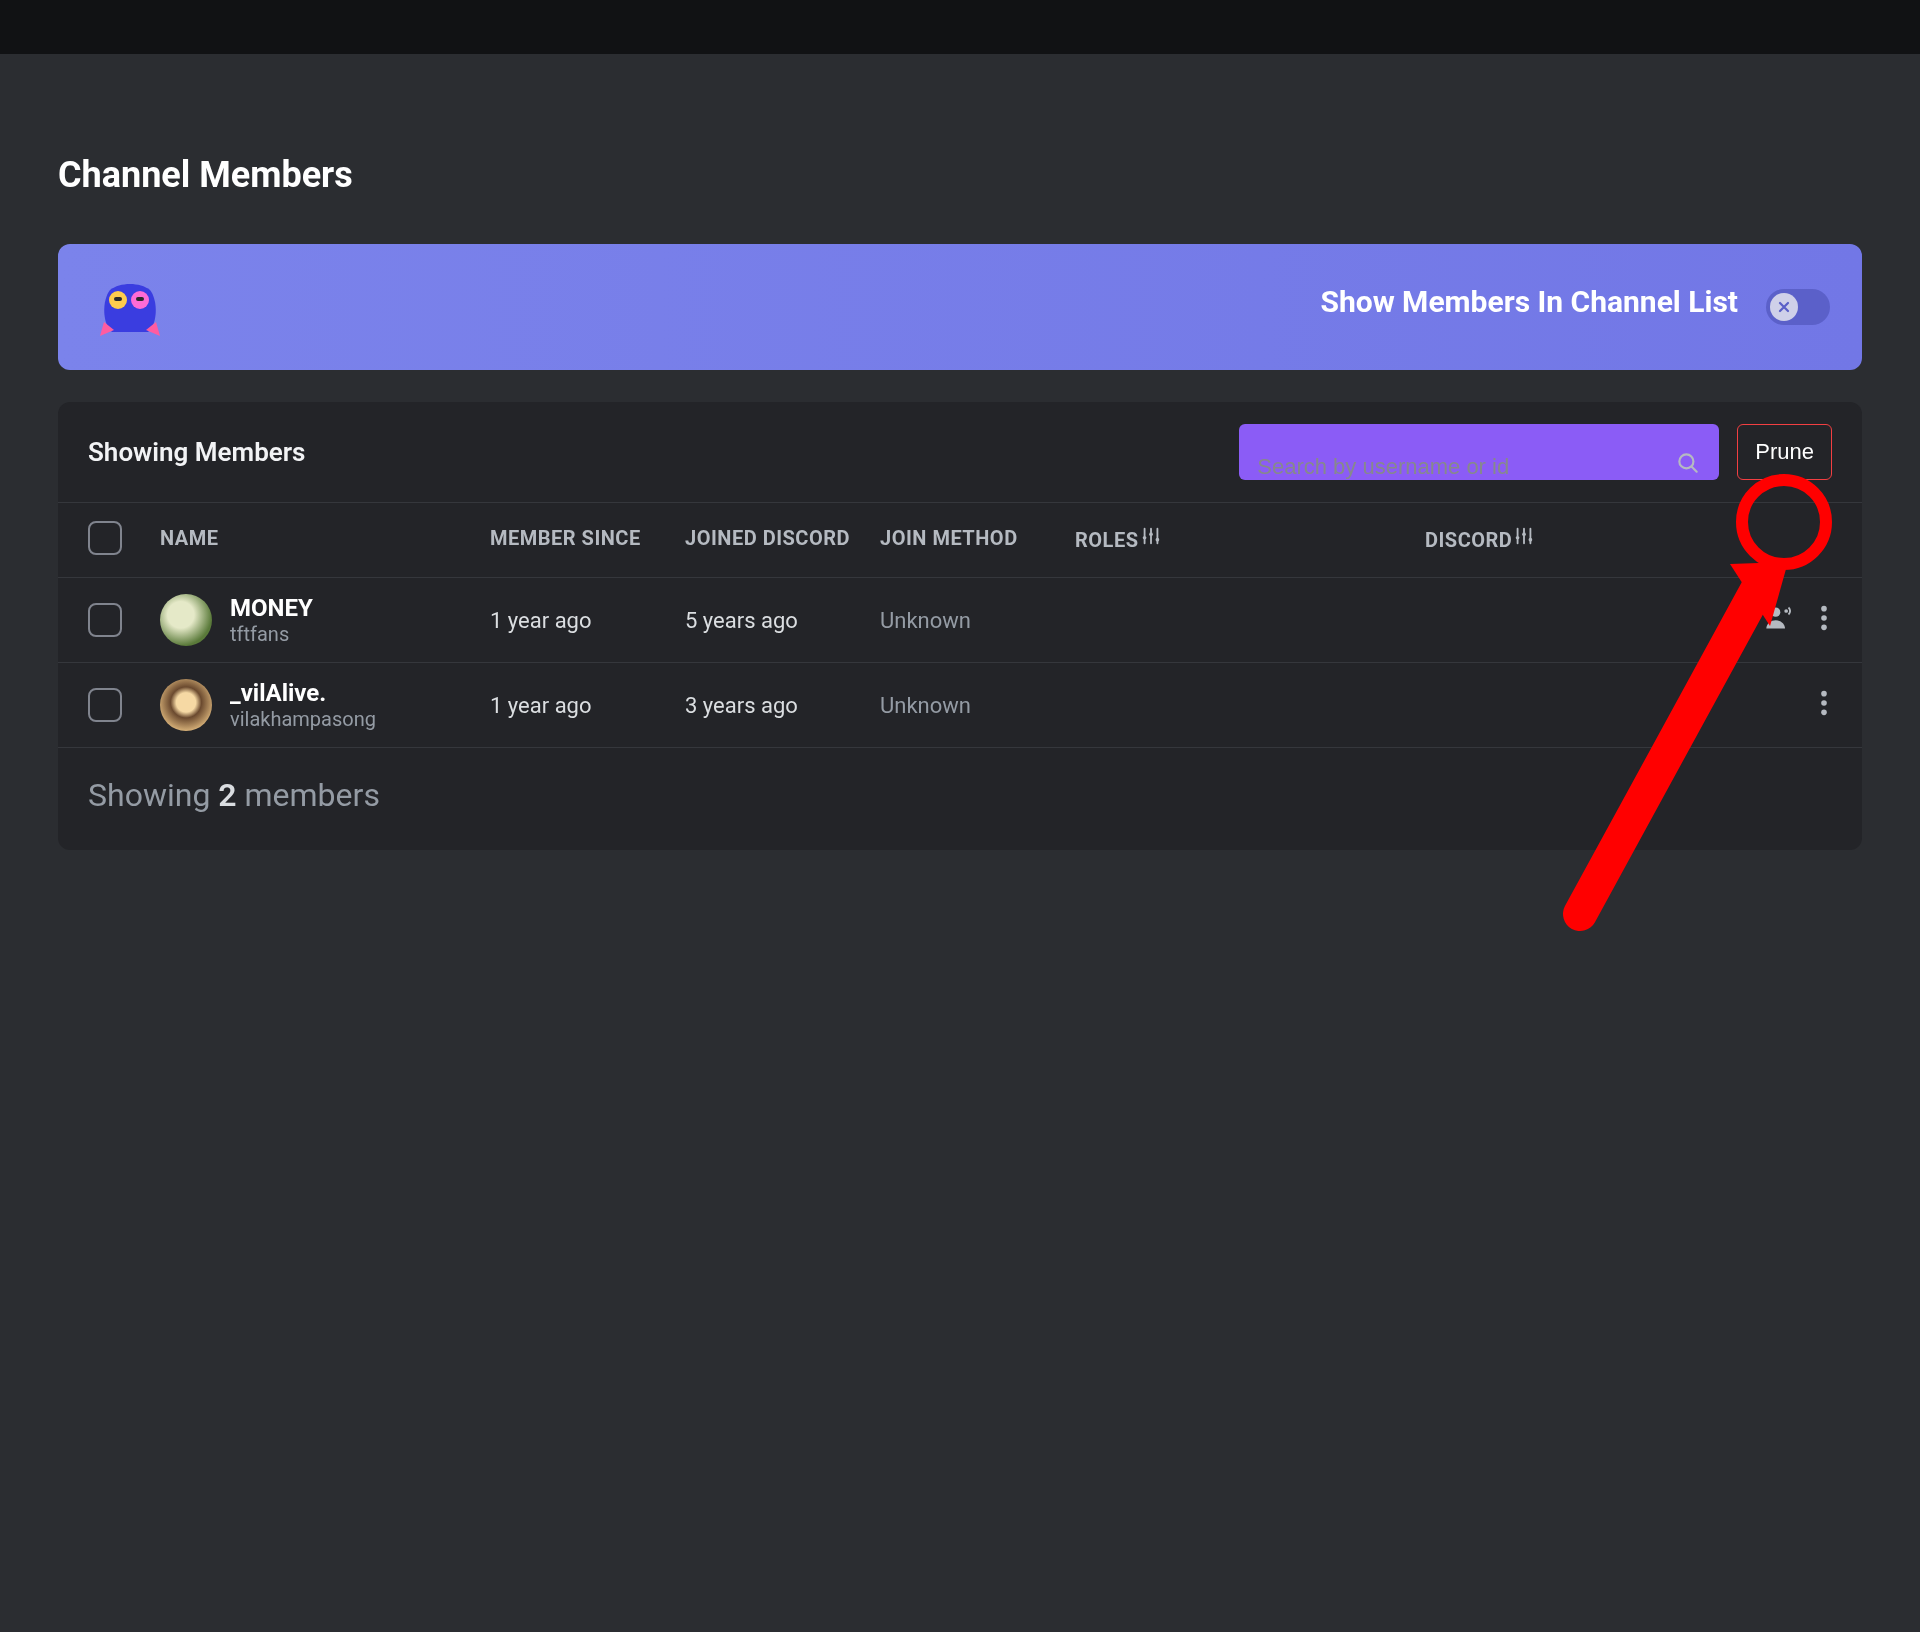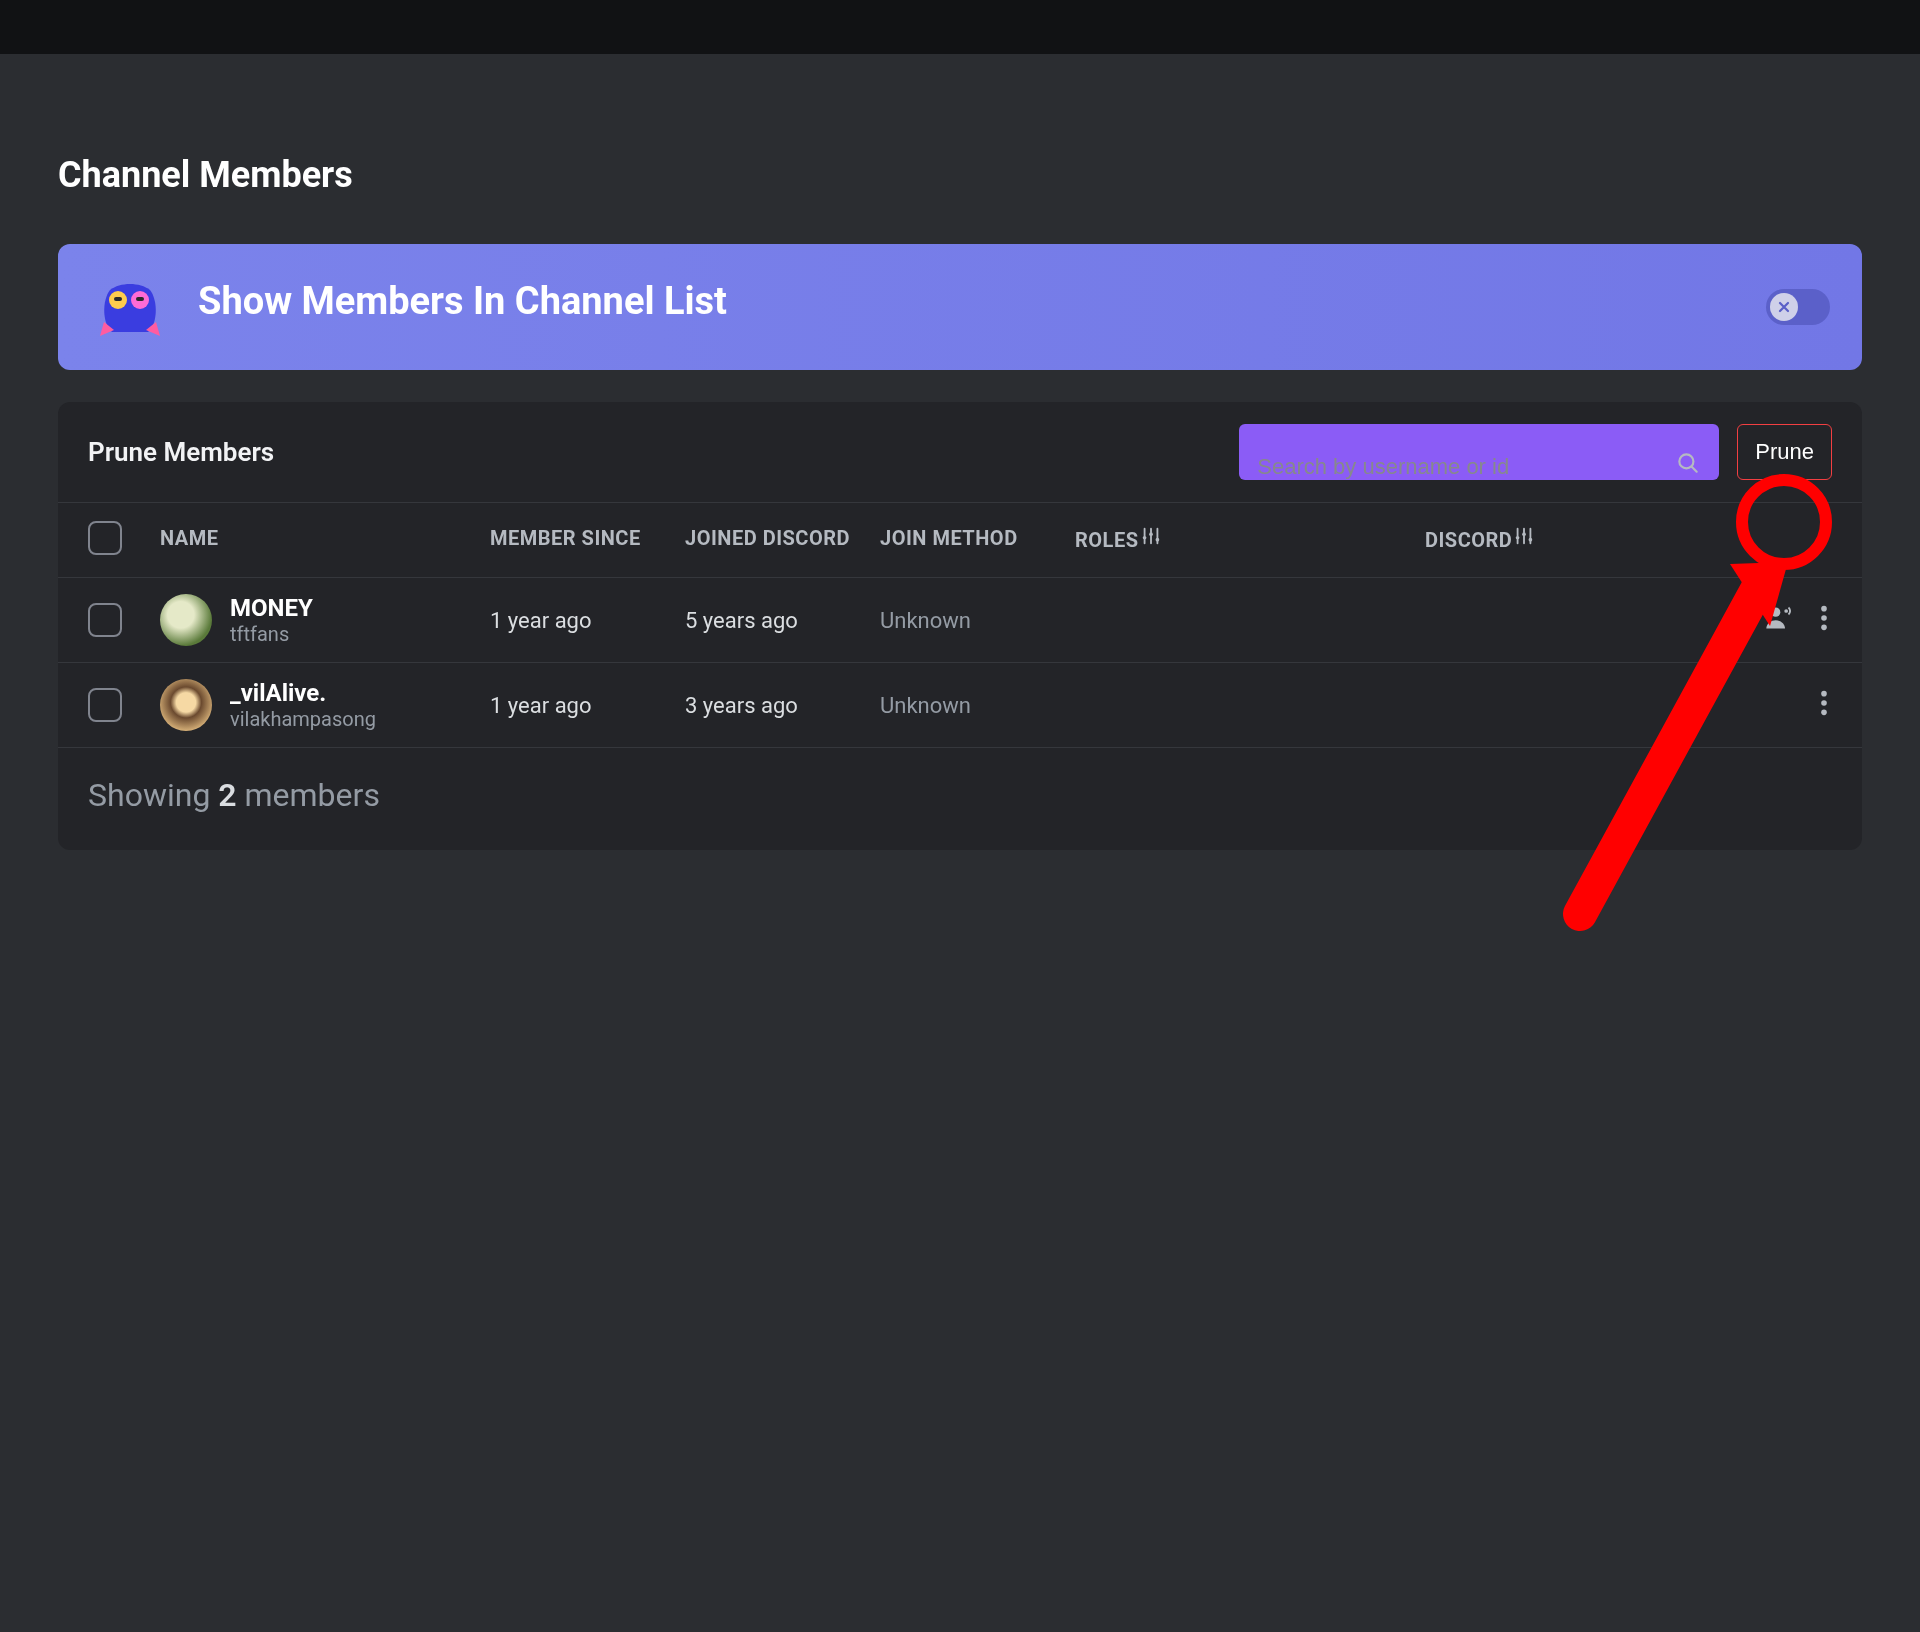--- a/index.html
+++ b/index.html
@@ -36,23 +36,24 @@
   .banner-icon {
     width: 80px;
     height: 70px;
     flex-shrink: 0;
     position: relative;
   }
   .banner-icon svg { width: 100%; height: 100%; }
   .banner-text { flex: 1; }
   .banner-title {
     color: #ffffff;
-    font-size: 38px;
+    font-size: 30px;
     font-weight: 700;
     margin-bottom: 12px;
+    text-align: right;
   }
   .banner-desc {
     color: #e6e8fb;
     font-size: 22px;
     line-height: 1.4;
   }
   .banner-toggle {
     width: 64px;
     height: 36px;
     background: #5b60c9;
@@ -225,21 +226,21 @@
       <div class="knob">
         <svg viewBox="0 0 14 14">
             <path d="M3 3 L11 11 M11 3 L3 11" stroke="#5a5fc7" stroke-width="2.2" stroke-linecap="round"></path>
           </svg>
       </div>
     </div>
   </div>
 
   <div class="panel">
     <div class="panel-header">
-      <div class="panel-title">Prune Members</div>
+      <div class="panel-title">Showing Members</div>
       <div class="search">
         <input type="text" placeholder="Search by username or id" style="">
         <span class="icon">
           <svg width="26" height="26" viewBox="0 0 24 24" fill="none">
               <circle cx="10.5" cy="10.5" r="6.5" stroke="currentColor" stroke-width="2"></circle>
               <path d="M20 20 L15.5 15.5" stroke="currentColor" stroke-width="2" stroke-linecap="round"></path>
             </svg>
         </span>
       </div>
       <button class="prune-btn">Prune</button>

